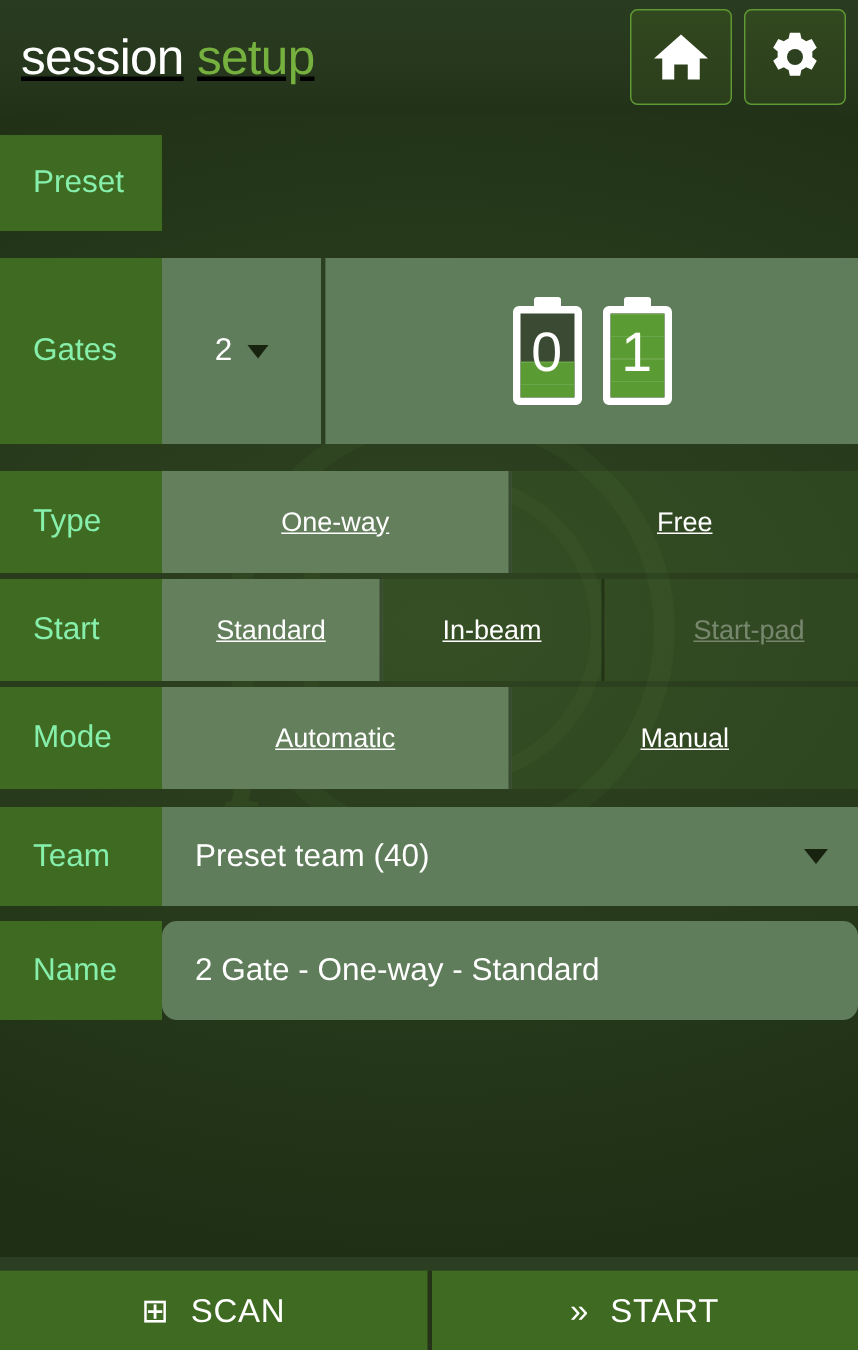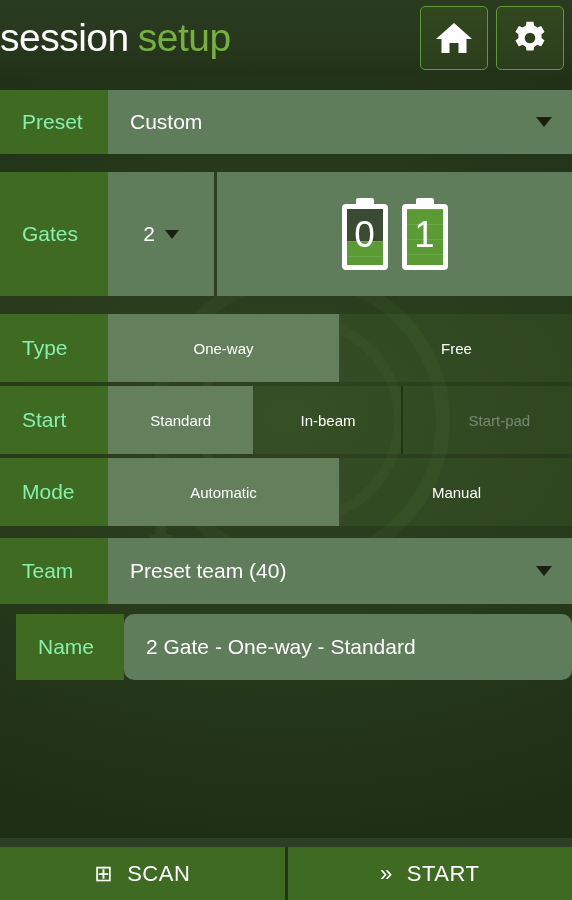--- a/index.html
+++ b/index.html
@@ -61,23 +61,25 @@
   
   .header {
     position: relative;
     height: 76px;
     background: linear-gradient(180deg, #2a3c20 0%, #26371d 60%, #223219 100%);
     display: flex;
     align-items: center;
     z-index: 3;
   }
   .app-title {
-    font-size: 39px;
+    font-size: 33px;
+    margin-left: 14px;
     letter-spacing: -0.5px;
     white-space: nowrap;
+    text-decoration: underline;
   }
   .app-title .t1 { color: #ffffff; }
   .app-title .t2 { color: #76b13f; margin-left: 9px; }
 
   .header-actions {
     position: absolute;
     right: 8px;
     top: 6px;
     display: flex;
     gap: 8px;
@@ -146,25 +148,26 @@
   .seg {
     flex: 1 1 auto;
     display: flex;
     align-items: stretch;
   }
   .seg-btn {
     flex: 1 1 0;
     display: flex;
     align-items: center;
     justify-content: center;
-    font-size: 15px;
+    font-size: 18px;
     color: #ffffff;
     background: rgba(120, 175, 80, 0.10);
     border-right: 2px solid rgba(20, 32, 12, 0.55);
     cursor: pointer;
+    text-decoration: underline;
   }
   .seg-btn:last-child { border-right: none; }
   .seg-btn.selected {
     background: #647f5c;
     color: #ffffff;
   }
   .seg-btn.disabled {
     color: rgba(255, 255, 255, 0.34);
     cursor: default;
     padding-left: 24px;
@@ -303,24 +306,20 @@
       </div>
     </div>
   </div>
 
   <div class="rows">
 
     <div class="row-gap"></div>
 
     <div class="row">
       <div class="label">Preset</div>
-      <div class="field">
-        <span class="val">Custom</span>
-        <span class="caret"></span>
-      </div>
     </div>
 
     <div class="row-gap"></div>
 
     <div class="row gates-row">
       <div class="label tall">Gates</div>
       <div class="gates-count">
         <span>2</span>
         <span class="caret" style="border-top-width:9px;border-left-width:7px;border-right-width:7px;margin:0;"></span>
       </div>
@@ -377,21 +376,21 @@
     <div class="row" style="min-height:66px;">
       <div class="label">Team</div>
       <div class="field">
         <span class="val">Preset team (40)</span>
         <span class="caret"></span>
       </div>
     </div>
 
     <div class="row-gap" style="height:6px;"></div>
 
-    <div class="row" style="min-height:66px;margin-bottom:0;margin-left:16px;">
+    <div class="row" style="min-height:66px;margin-bottom:0;">
       <div class="label">Name</div>
       <div class="field plain">
         <span class="val">2 Gate - One-way - Standard</span>
       </div>
     </div>
 
   </div>
 
   <div class="bottombar">
     <div class="bbtn">

